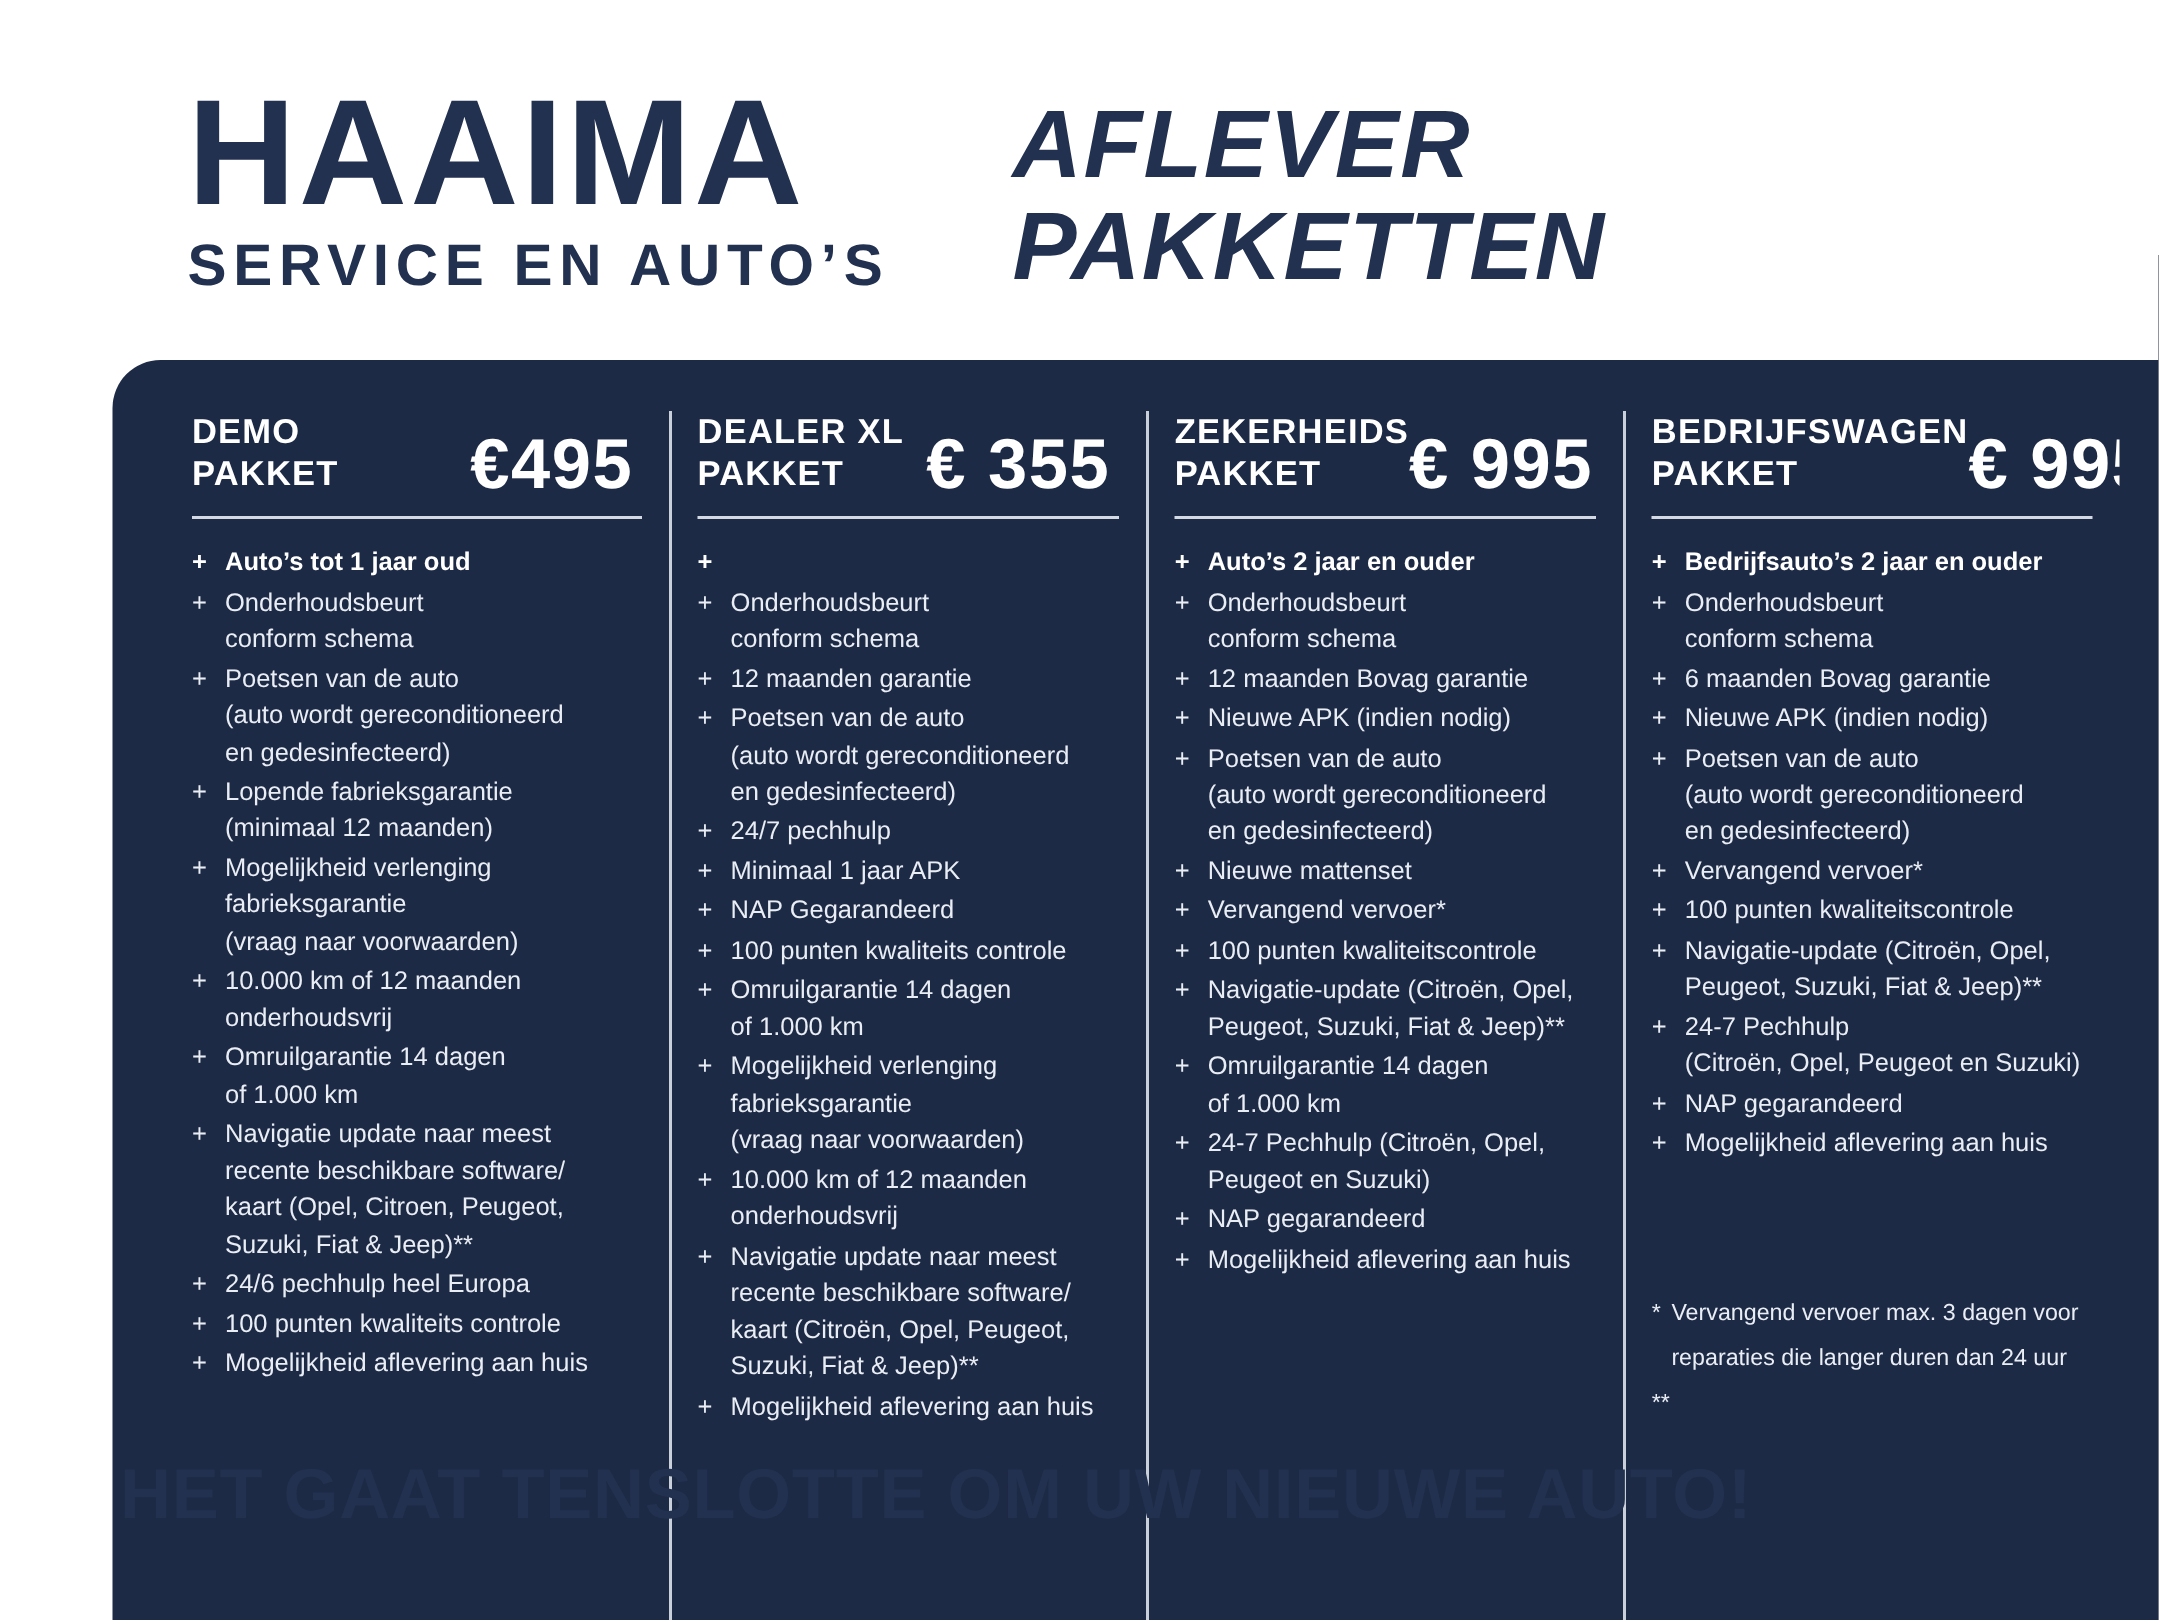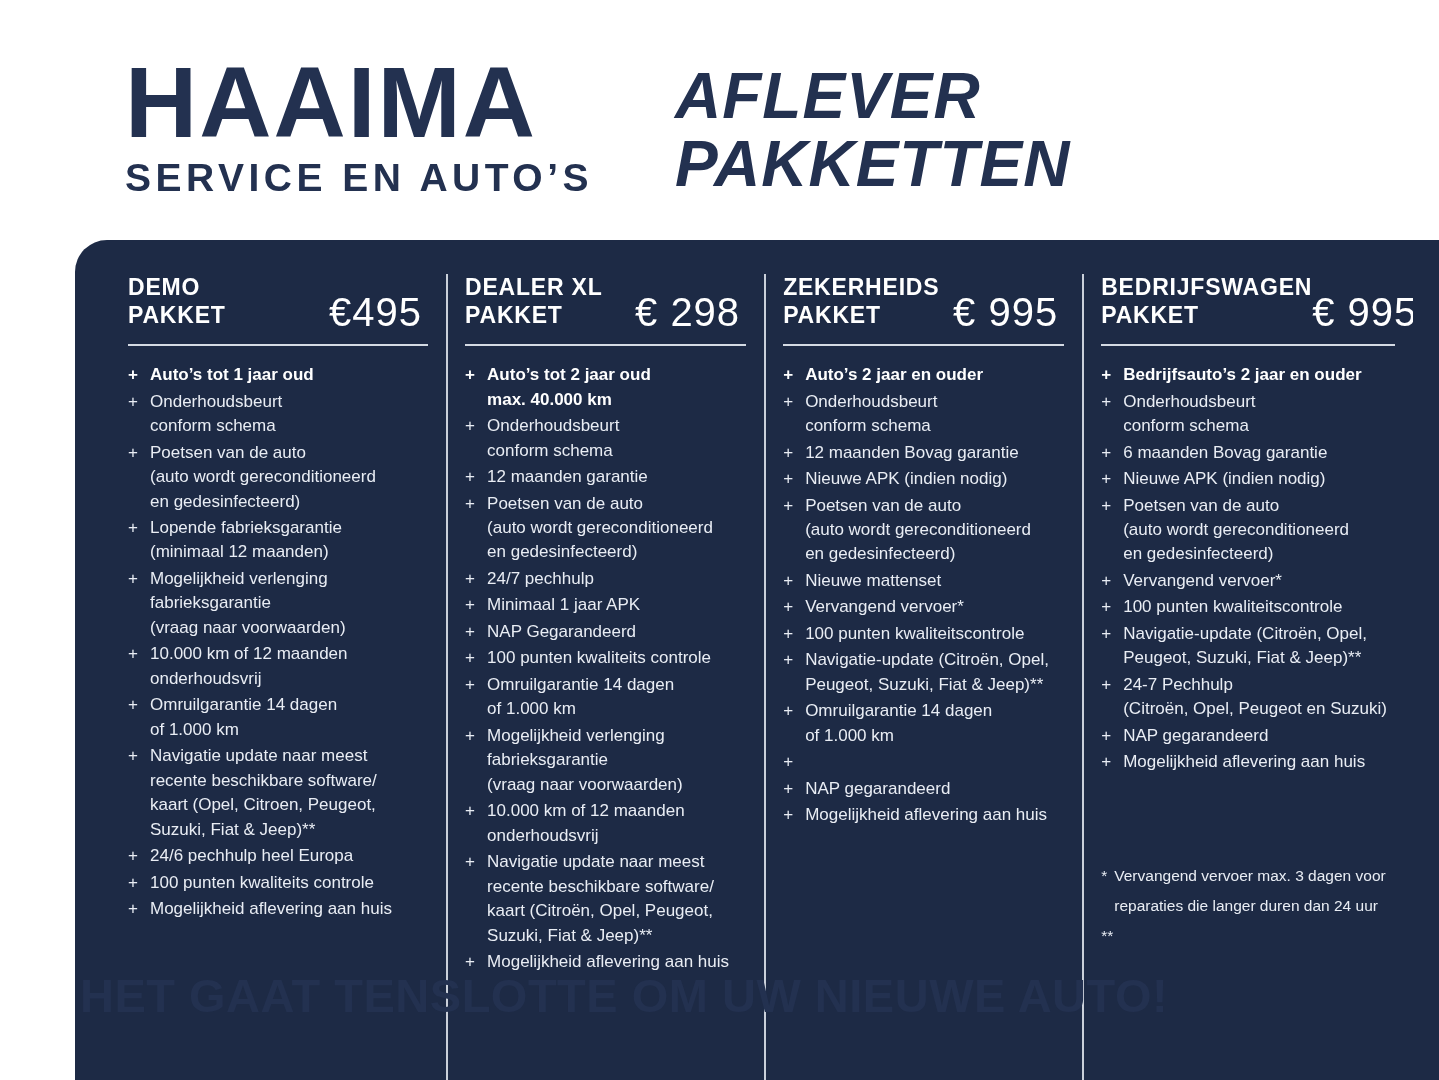--- a/index.html
+++ b/index.html
@@ -55,21 +55,21 @@
 
   .pkg-header {
     display:flex; justify-content:space-between; align-items:flex-end;
     padding-right:6px;
   }
   .pkg-name {
     font-weight:bold; font-size:23px; letter-spacing:0.8px;
     line-height:1.2; white-space:pre-line; color:#ffffff;
   }
   .pkg-price {
-    font-weight:normal; font-size:40px; line-height:0.85;
+    font-weight:bold; font-size:47px; line-height:0.85;
     letter-spacing:1px; color:#ffffff; white-space:nowrap;
   }
   .pkg-rule {
     border:none; border-top:2px solid rgba(233,237,244,0.9);
     margin:15px 0 0 0;
   }
   ul.pkg-items {
     list-style:none; margin:17px 0 0 0; padding:0;
     font-size:17px; line-height:1.44;
   }
@@ -170,28 +170,26 @@
               <span class="item-text">Mogelijkheid aflevering aan huis</span>
             </li>
           </ul>
 
   </div>
 
   <div class="pkg">
     <div class="pkg-header">
       <div class="pkg-name">DEALER XL
 PAKKET</div>
-      <div class="pkg-price">€ 298</div>
+      <div class="pkg-price">€ 355</div>
     </div>
     <hr class="pkg-rule">
     <ul class="pkg-items">
             <li class="pkg-item bold">
               <span class="plus">+</span>
-              <span class="item-text">Auto’s tot 2 jaar oud
-max. 40.000 km</span>
             </li>
             <li class="pkg-item">
               <span class="plus">+</span>
               <span class="item-text">Onderhoudsbeurt
 conform schema</span>
             </li>
             <li class="pkg-item">
               <span class="plus">+</span>
               <span class="item-text">12 maanden garantie</span>
             </li>
@@ -296,20 +294,22 @@
               <span class="item-text">Navigatie-update (Citroën, Opel,
 Peugeot, Suzuki, Fiat &amp; Jeep)**</span>
             </li>
             <li class="pkg-item">
               <span class="plus">+</span>
               <span class="item-text">Omruilgarantie 14 dagen
 of 1.000 km</span>
             </li>
             <li class="pkg-item">
               <span class="plus">+</span>
+              <span class="item-text">24-7 Pechhulp (Citroën, Opel,
+Peugeot en Suzuki)</span>
             </li>
             <li class="pkg-item">
               <span class="plus">+</span>
               <span class="item-text">NAP gegarandeerd</span>
             </li>
             <li class="pkg-item">
               <span class="plus">+</span>
               <span class="item-text">Mogelijkheid aflevering aan huis</span>
             </li>
           </ul>

